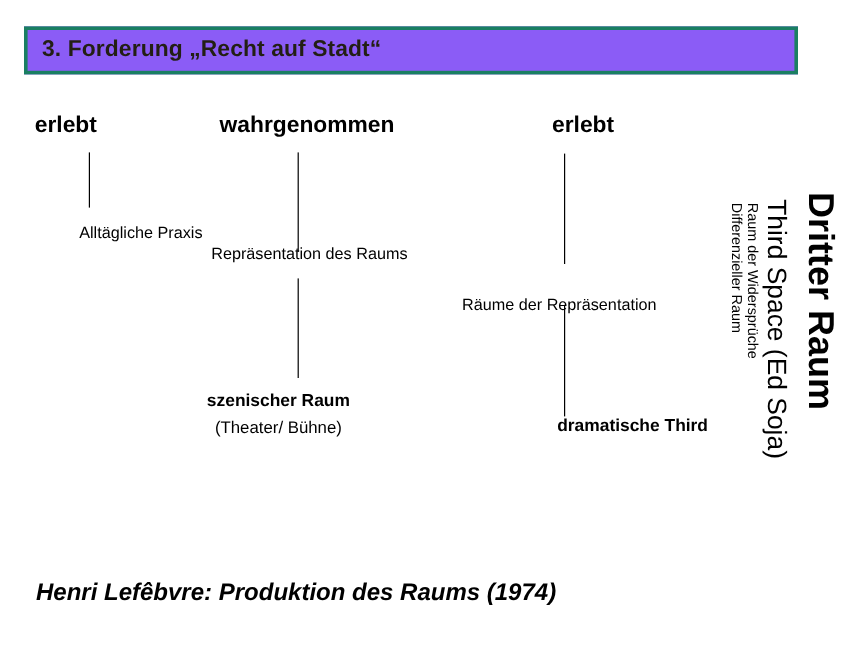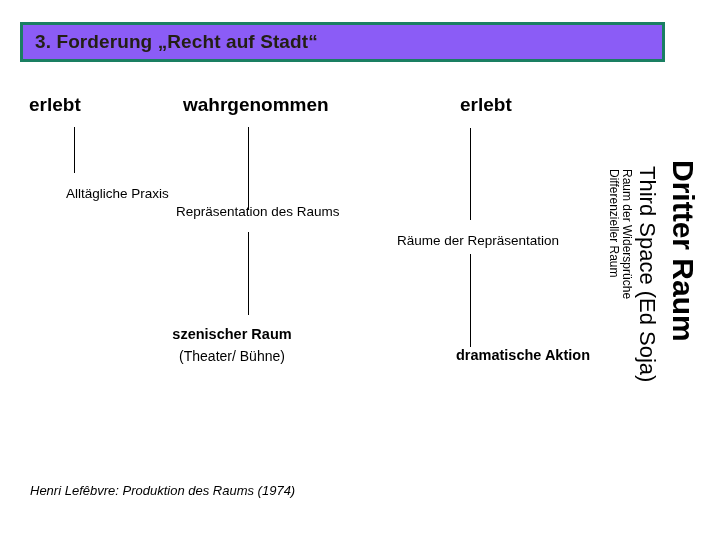--- a/index.html
+++ b/index.html
@@ -63,21 +63,21 @@
   #vline-e { left: 470px; top: 254px; height: 93px; }
 
   
   .flow-label {
     position: absolute;
     font-size: 13.5px;
     white-space: nowrap;
   }
   #flow-0 { left: 30px;  top: 186px; margin-left: 36px; }
   #flow-1 { left: 176px; top: 204px; text-align: right; }
-  #flow-2 { left: 385px; top: 233px; margin-left: 12px; }
+  #flow-2 { left: 385px; top: 246px; }
 
   
   #scenic-block {
     position: absolute;
     left: 110px;
     top: 326px;
     width: 244px;
     text-align: center;
   }
   #scenic-block .line-strong {
@@ -137,22 +137,22 @@
     left: 620px;
     top: 169px;
     font-size: 12px;
   }
 
   
   #attribution {
     position: absolute;
     left: 30px;
     top: 483px;
-    font-size: 13px;
-    font-weight: normal;
+    font-size: 20px;
+    font-weight: bold;
     font-style: italic;
     white-space: nowrap;
   }
 </style>
 </head>
 <body>
 
 <div id="title-box">
   <div class="title-text">3. Forderung „Recht auf Stadt“</div>
 </div>
@@ -170,21 +170,21 @@
 <div class="flow-label" id="flow-0">Alltägliche Praxis</div>
 <div class="flow-label" id="flow-1">Repräsentation des Raums</div>
 <div class="flow-label" id="flow-2">Räume der Repräsentation</div>
 
 <div id="scenic-block">
   <div class="line-strong">szenischer Raum</div>
   <div class="line-sub">(Theater/ Bühne)</div>
 </div>
 
 <div id="dramatic-block">
-  <div class="line-strong">dramatische Aktion</div>
+  <div class="line-strong">dramatische Third</div>
 </div>
 
 <div class="vert-text" id="vert-main">Dritter Raum</div>
 <div class="vert-text" id="vert-sub-0">Third Space (Ed Soja)</div>
 <div class="vert-text" id="vert-sub-1">Raum der Widersprüche</div>
 <div class="vert-text" id="vert-sub-2">Differenzieller Raum</div>
 
 <div id="attribution">Henri Lefêbvre: Produktion des Raums (1974)</div>
 
 </body></html>

